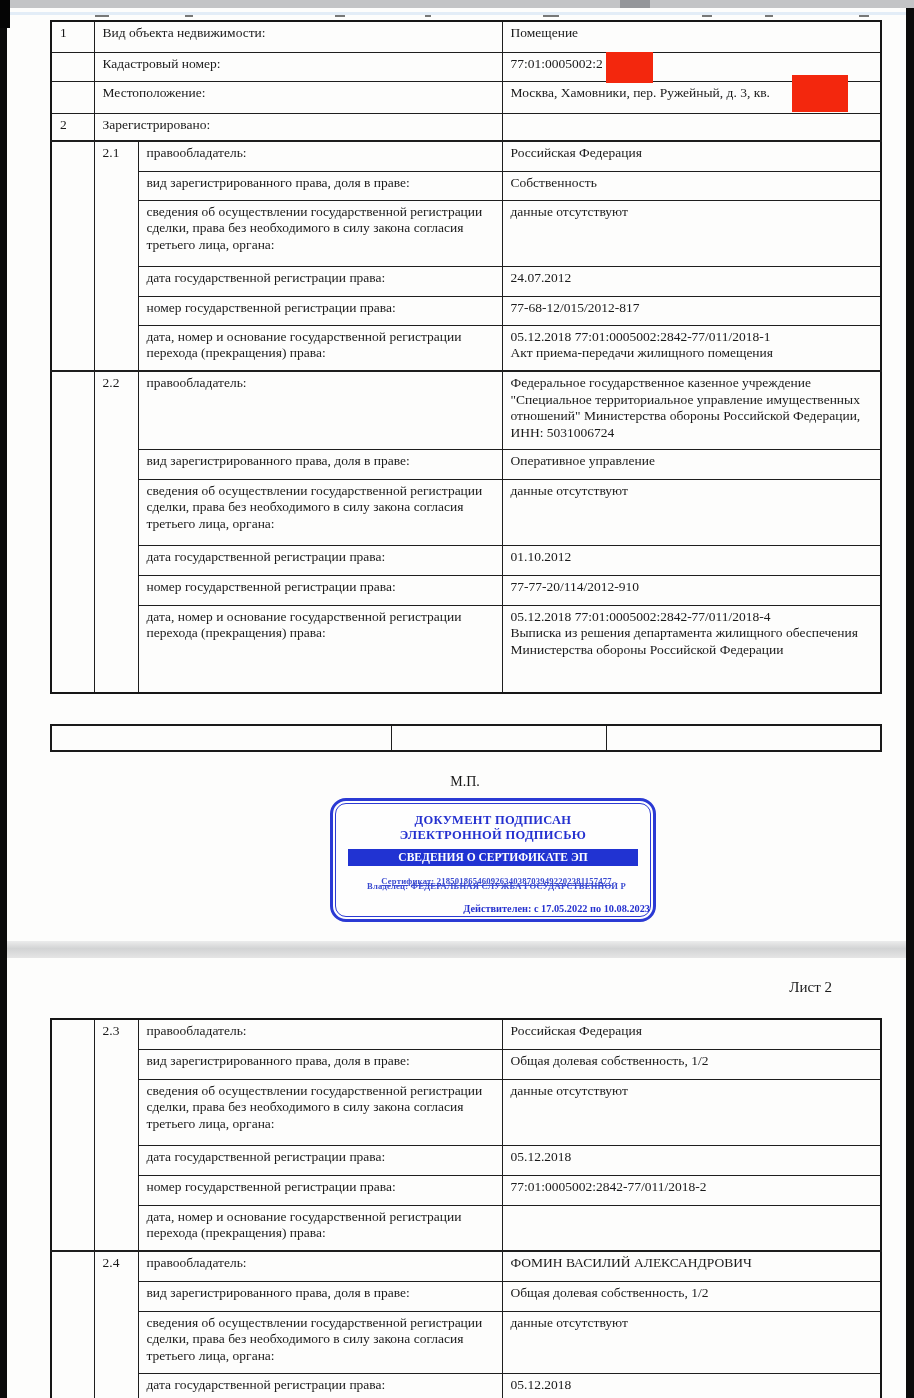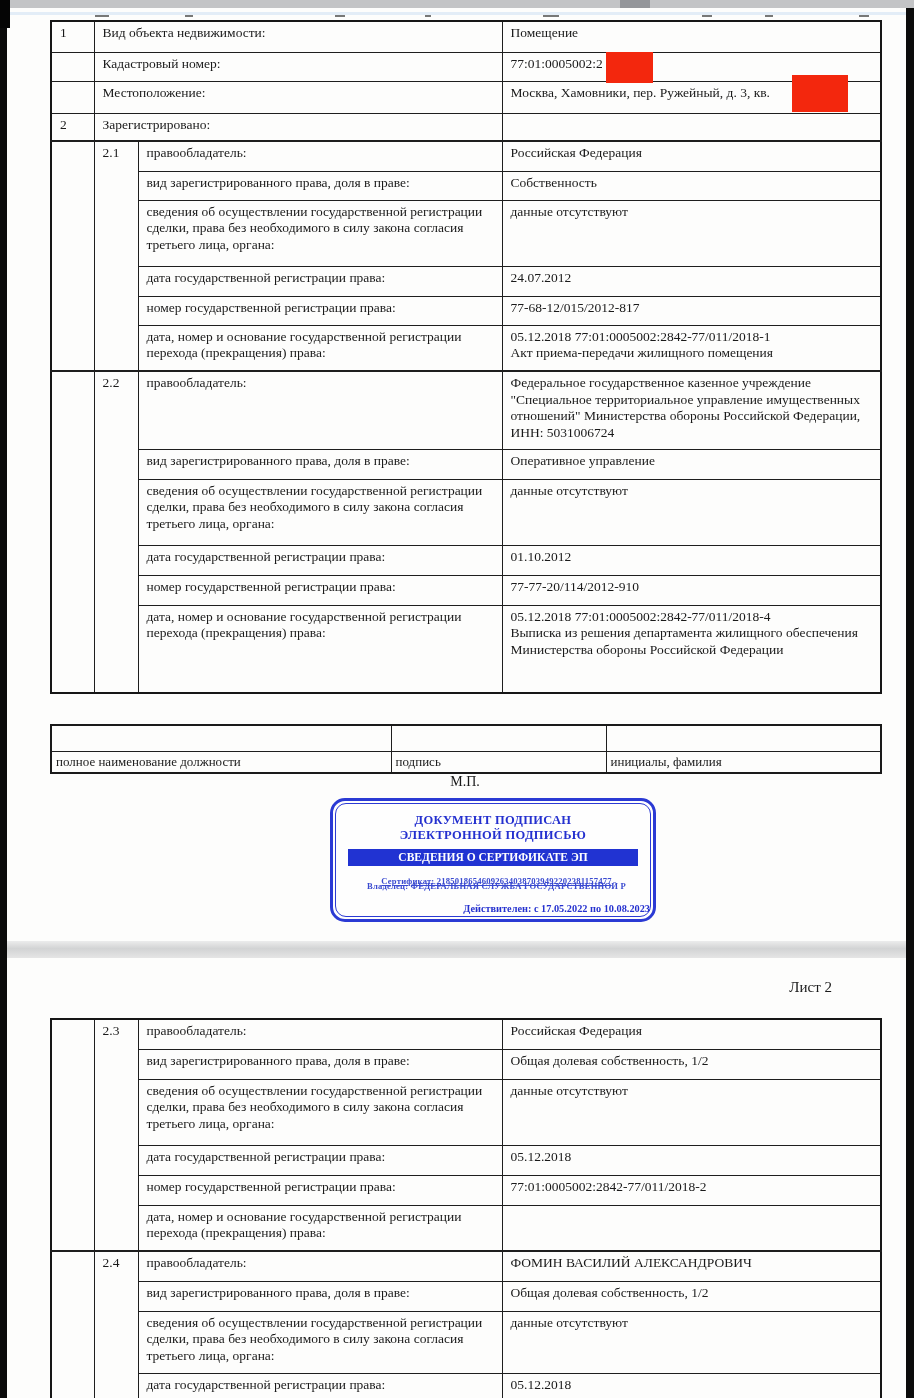--- a/index.html
+++ b/index.html
@@ -163,30 +163,25 @@
         <col style="width:340px">
         <col style="width:215px">
         <col style="width:275px">
       </colgroup>
     <tbody>
         <tr style="height:26px">
           <td></td>
           <td></td>
           <td></td>
         </tr>
-    <tr style="height:22px">
-      <td>полное наименование должности</td>
-      <td>подпись</td>
-      <td>инициалы, фамилия</td>
-    </tr>
   </tbody>
     </table>
   <div class="mp">М.П.</div>
 
-  <div class="stamp" style="border-color: rgb(43, 58, 212); border-radius: 15px;">
+  <div class="stamp" style="border-color: rgb(43, 58, 212);">
     <div class="stamp-inner" style="border-color: rgb(43, 58, 212);">
       <div class="stamp-title" style="color: rgb(36, 48, 207);">
         <div>ДОКУМЕНТ ПОДПИСАН</div>
         <div>ЭЛЕКТРОННОЙ ПОДПИСЬЮ</div>
       </div>
       <div class="stamp-bar" style="background-color: rgb(33, 51, 210);">СВЕДЕНИЯ О СЕРТИФИКАТЕ ЭП</div>
       <div class="stamp-lines">
         <div class="cert-line" style="color: rgb(58, 74, 208);">Сертификат: 218501865460926340387039492202381157477</div>
         <div class="owner-line" style="color: rgb(58, 74, 208);">Владелец: ФЕДЕРАЛЬНАЯ СЛУЖБА ГОСУДАРСТВЕННОЙ Р</div>
       </div>

